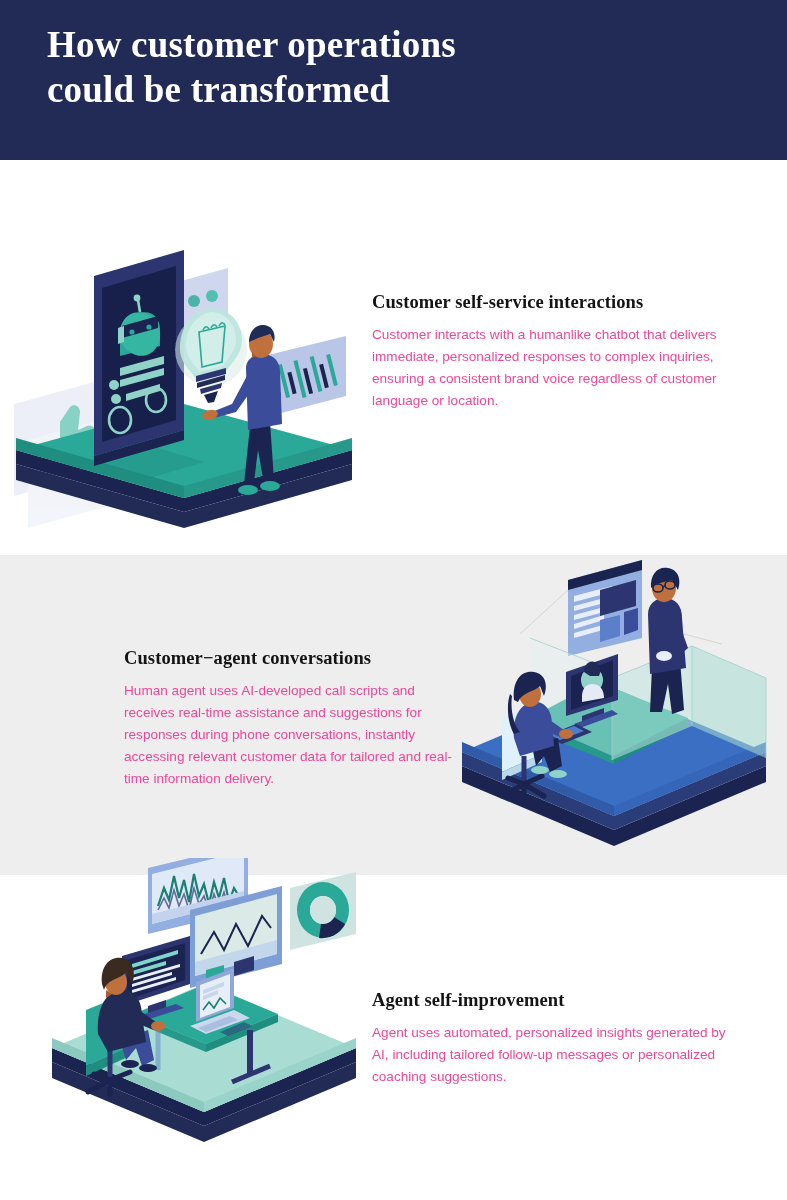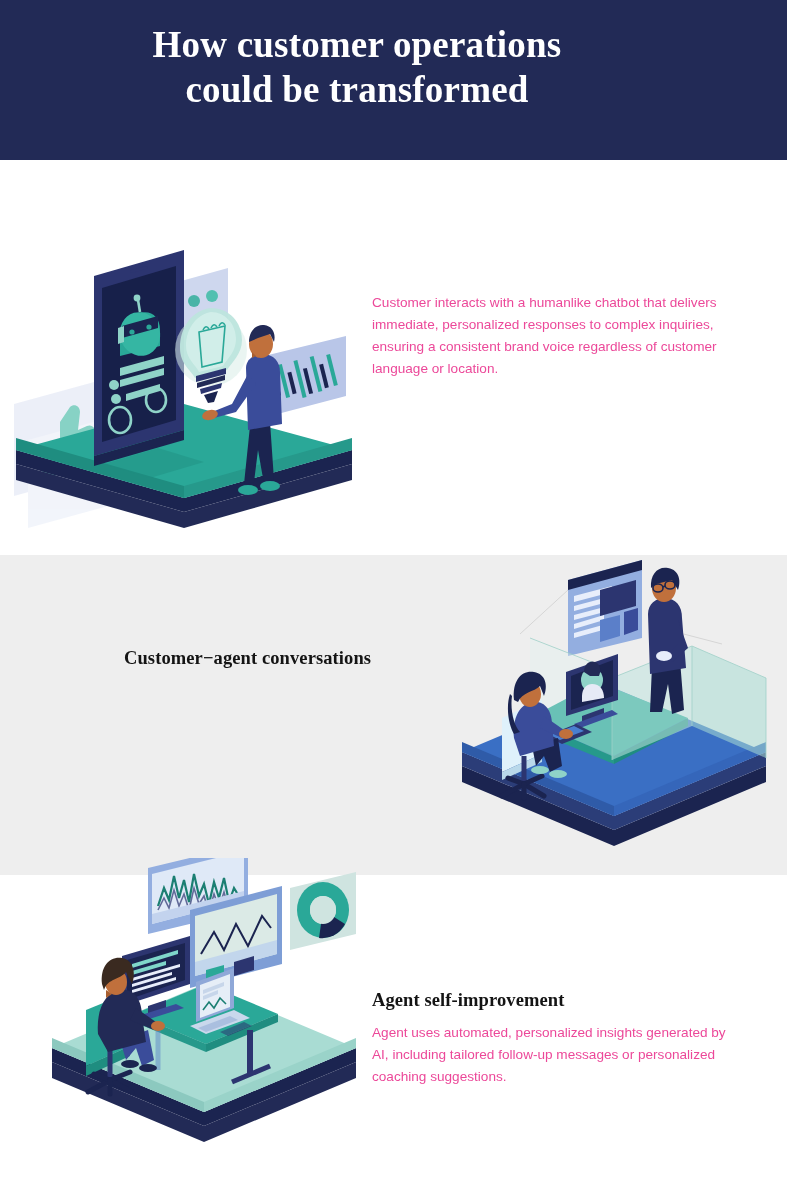--- a/index.html
+++ b/index.html
@@ -10,21 +10,20 @@
     color:#1a1a1a;
     position:relative;
     overflow:hidden;
   }
   .page { position:relative; width:787px; height:1200px; }
 
   
   .header {
     position:absolute; left:0; top:0; width:787px; height:160px;
     background:#222a56;
-    text-align:center;
   }
   .header-title {
     position:absolute; left:47px; top:22px; width:620px;
     font-family:"Liberation Serif", serif;
     font-size:37px; line-height:1.22; font-weight:700;
     color:#ffffff; letter-spacing:.2px;
     white-space:pre-line;
   }
 
   
@@ -175,25 +174,27 @@
         <ellipse cx="202" cy="187" rx="8" ry="5" fill="#c0703c" transform="rotate(-14 202 187)"></ellipse>
 
         <ellipse cx="253" cy="116" rx="12" ry="14" fill="#c0703c"></ellipse>
         <path d="M241,114 C241,102 249,96 256,97 C265,98 268,106 266,114 L262,106 L250,110 Z" fill="#222a56"></path>
         <path d="M244,124 L248,128 L244,130 Z" fill="#a85f30"></path>
       </g>
     </svg>
   </div>
 
   <div class="txt" id="block1">
+    <h2>Customer self-service interactions</h2>
     <p>Customer interacts with a humanlike chatbot that delivers immediate, personalized responses to complex inquiries, ensuring a consistent brand voice regardless of customer language or location.</p>
   </div>
 
   <div class="txt" id="block2">
     <h2>Customer−agent conversations</h2>
+    <p>Human agent uses AI-developed call scripts and receives real-time assistance and suggestions for responses during phone conversations, instantly accessing relevant customer data for tailored and real-time information delivery.</p>
   </div>
 
   <div class="illus" id="illus2">
     <svg viewBox="0 0 347 300" xmlns="http://www.w3.org/2000/svg">
 
       <g>
         <polygon points="128,20 202,0 202,78 128,96" fill="#93aee0"></polygon>
         <polygon points="128,20 202,0 202,10 128,30" fill="#1b2450"></polygon>
         <g fill="#e8eefb">
           <polygon points="134,36 172,26 172,32 134,42"></polygon>

